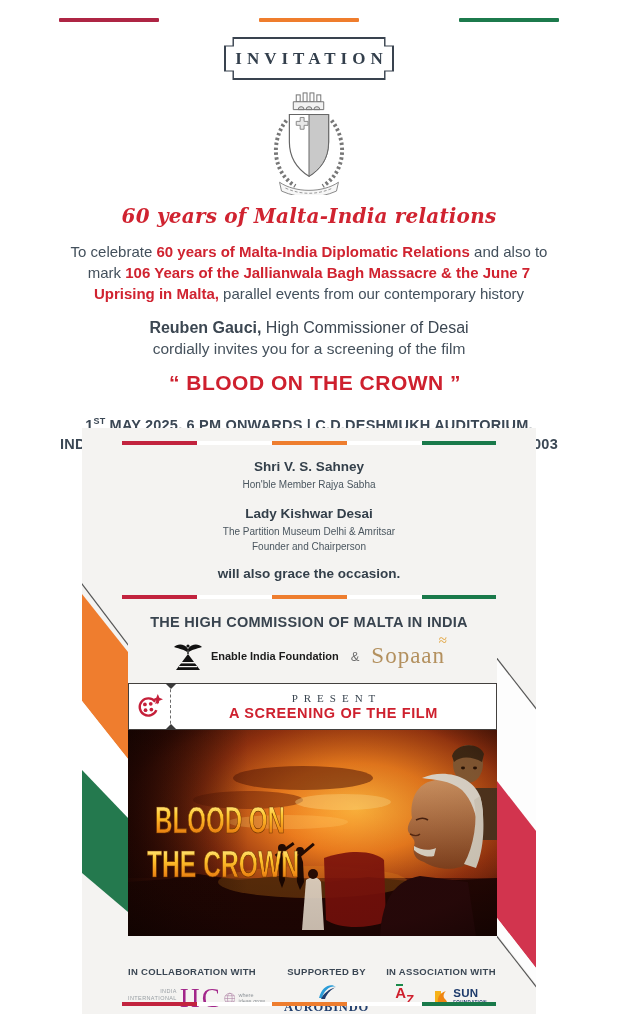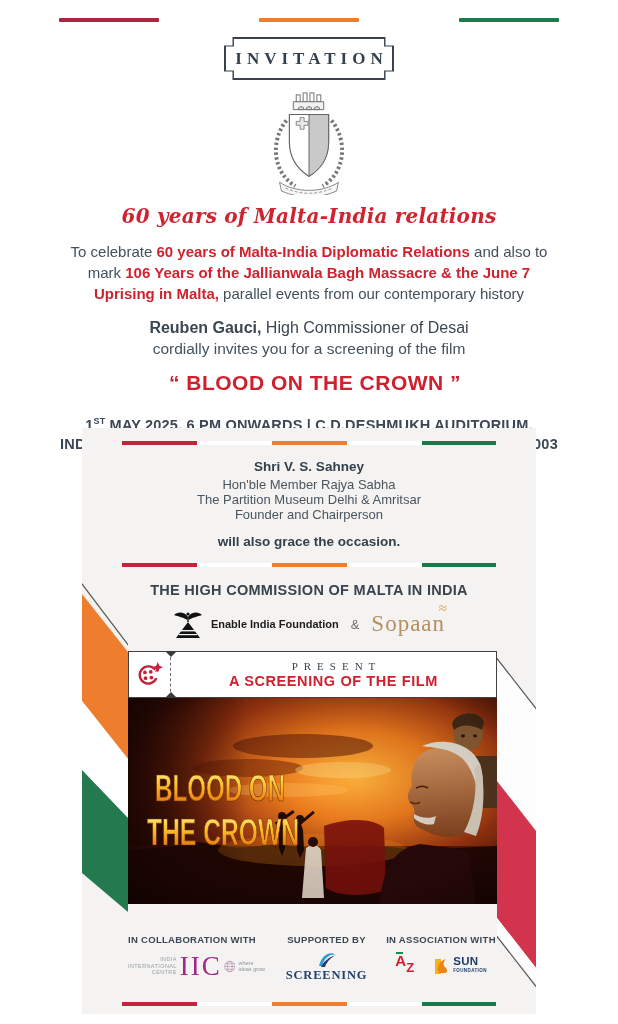--- a/index.html
+++ b/index.html
@@ -55,21 +55,21 @@
   .divider i { display:block; height:4px; }
   .d-red    { width:75px; background:#c2233e; }
   .d-white  { width:75px; background:#ffffff; }
   .d-orange { width:75px; background:#ee7d2e; }
   .d-green  { width:74px; background:#19794a; }
   .divider-1 { margin-top:13px; }
   .divider-2 { margin-top:14px; }
   .divider-3 { position:absolute; bottom:8px; left:40px; }
 
   .guest-name { margin-top:14px; font-size:13.5px; font-weight:700; color:#333f4a; line-height:16px; }
-  .guest-role { margin-top:2px; font-size:13px; color:#4a565f; line-height:15px; }
+  .guest-role { margin-top:2px; font-size:10px; color:#4a565f; line-height:15px; }
   .guest-role + .guest-role { margin-top:0; }
   .grace-note { margin-top:12px; font-size:13.5px; font-weight:700; color:#333f4a; }
 
   .commission { margin-top:15px; font-size:14.5px; font-weight:700; color:#39444f; letter-spacing:.3px; }
 
   .presenters { margin-top:5px; height:42px; display:flex; align-items:center;
     justify-content:center; gap:12px; }
   .enable-logo { display:flex; align-items:center; gap:8px; }
   .enable-logo .name { font-size:11px; font-weight:700; color:#1c1c1c; }
   .amp { font-size:13px; color:#6c6c6c; }
@@ -195,20 +195,21 @@
     <i class="d-red"></i>
       <i class="d-white"></i>
       <i class="d-orange"></i>
       <i class="d-white"></i>
       <i class="d-green"></i>
   </div>
 
   <div class="guest-name">Shri V. S. Sahney</div>
   <div class="guest-role">Hon'ble Member Rajya Sabha</div>
 
+  <div class="guest-name">Lady Kishwar Desai</div>
   <div class="guest-role">The Partition Museum Delhi &amp; Amritsar</div>
   <div class="guest-role">Founder and Chairperson</div>
 
   <div class="grace-note">will also grace the occasion.</div>
 
   <div class="divider divider-2">
     <i class="d-red"></i>
       <i class="d-white"></i>
       <i class="d-orange"></i>
       <i class="d-white"></i>
@@ -368,21 +369,21 @@
       </div>
     </div>
 
     <div class="f-col2">
       <div class="f-label">SUPPORTED BY</div>
       <div class="auro-logo">
         <svg width="24" height="20" viewBox="0 0 24 20">
           <path d="M4,17 C7,5 16,2 21,6 C16,4 9,9 7,17 Z" fill="#2b9cd8"></path>
           <path d="M21,6 C14,8 8,13 6,18 L10,18 C12,12 17,8 21,6 Z" fill="#1f3c6e"></path>
         </svg>
-        <span class="auro-name">SCREENING</span>
+        <span class="auro-name">AUROBINDO</span>
 
       </div>
     </div>
 
     <div class="f-col3">
       <div class="f-label">IN ASSOCIATION WITH</div>
       <div class="assoc-logos">
         <div class="az-logo">
           <span class="az-a">A</span>
           <span class="az-z">Z</span>

